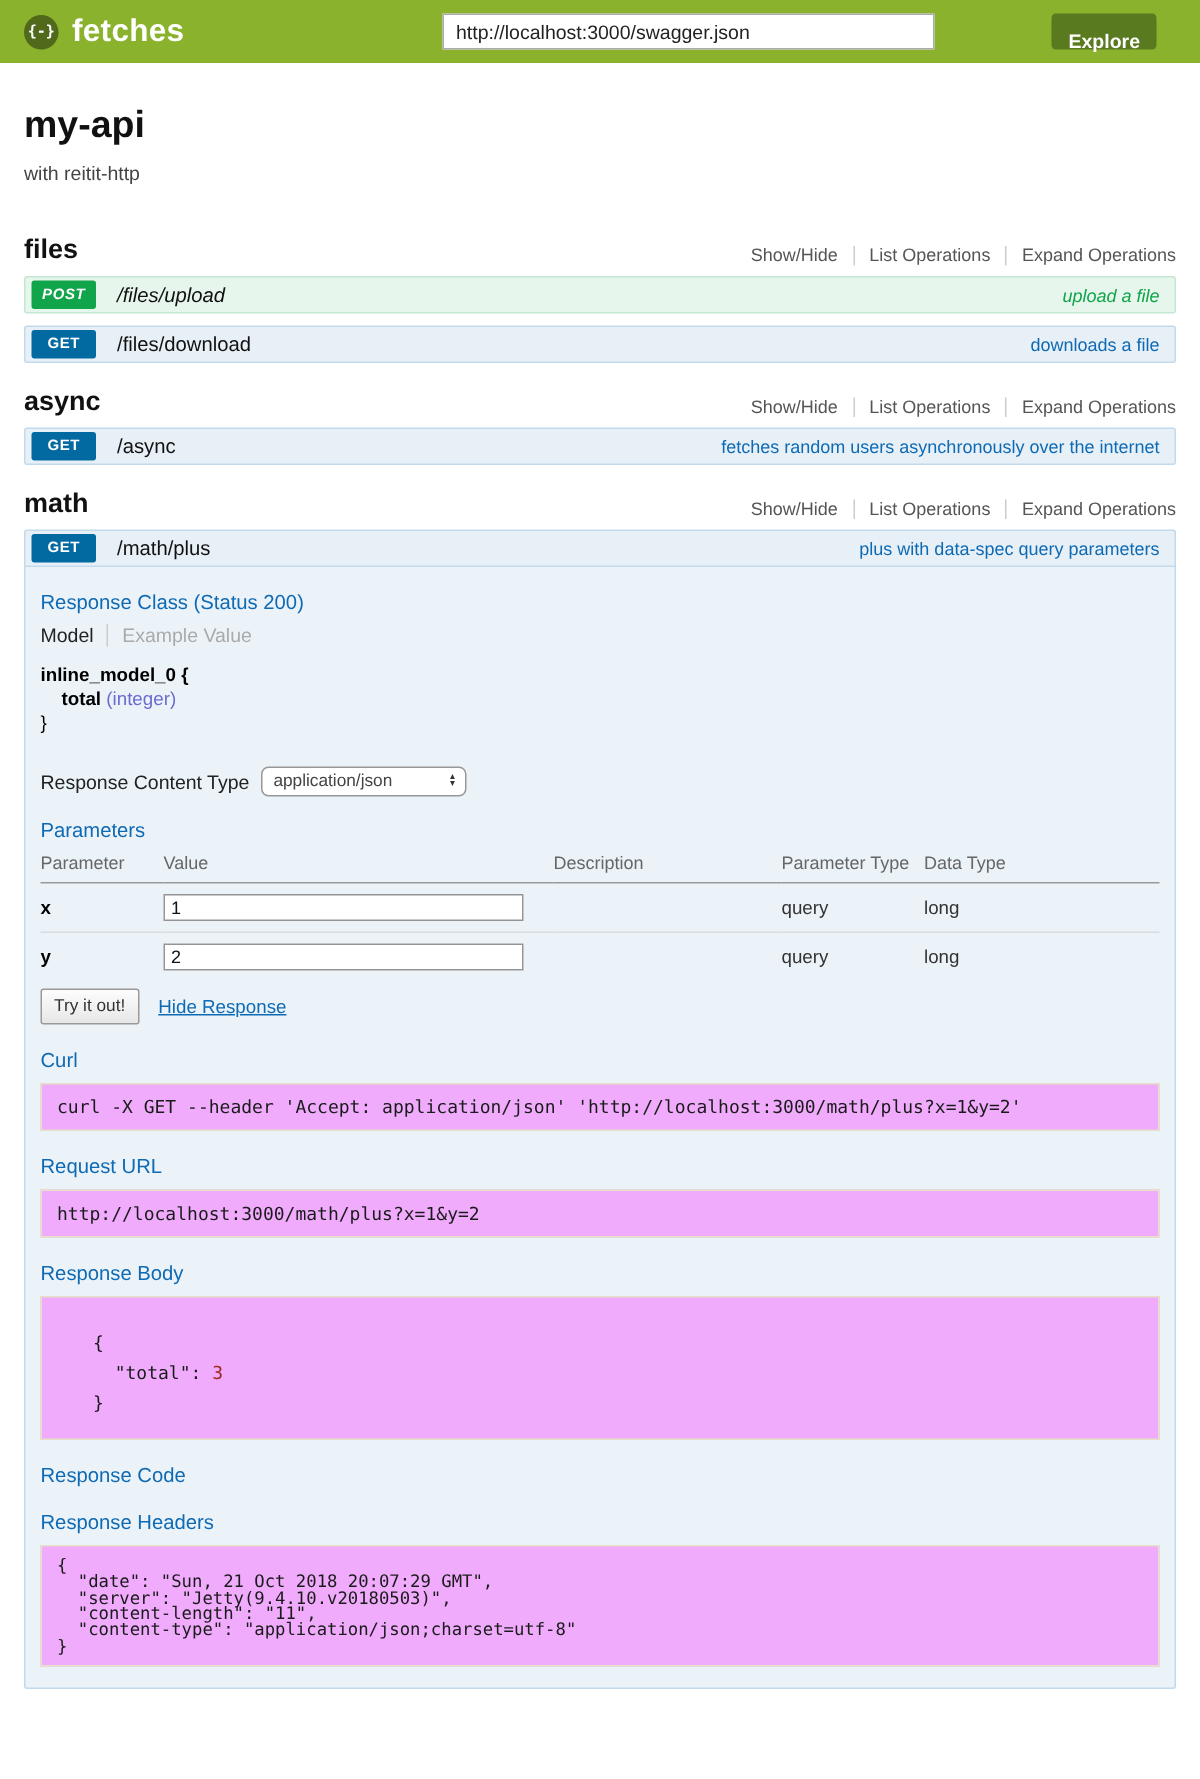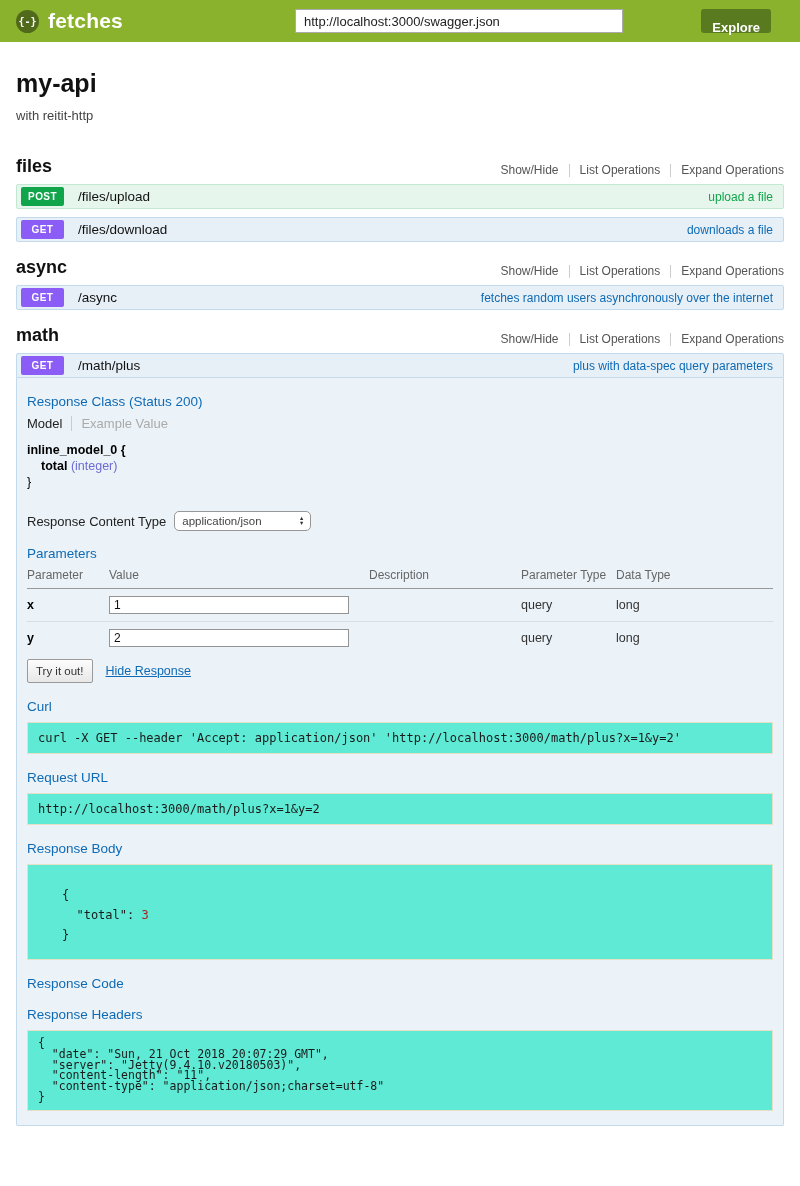--- a/index.html
+++ b/index.html
@@ -25,23 +25,23 @@
   .section-title { font-size:18px; font-weight:bold; color:#111; margin:0; }
   .section-links { display:flex; align-items:center; font-size:12px; color:#555; }
   .section-links a { cursor:pointer; }
   .vsep { width:1px; height:13px; background:#ccc; margin:0 10px; }
 
   .op-row { display:flex; align-items:center; border:1px solid; border-radius:2px; padding:2px 4px; margin-bottom:8px; cursor:pointer; }
   .badge { color:#fff; font-size:10px; font-weight:bold; width:43px; text-align:center; padding:4px 0; border-radius:2px; letter-spacing:.4px; line-height:11px; }
   .op-path { margin-left:14px; font-size:13.5px; color:#111; }
   .op-summary { margin-left:auto; font-size:12px; padding-right:6px; }
   .op-get  { background:#e7f0f7; border-color:#c3d9ec; }
-  .op-get  .badge { background:#8b5cf6; }
+  .op-get  .badge { background:#0369a1; }
   .op-get  .op-summary { color:#0f6ab4; }
-  .op-post { background:#e7f6ec; border-color:#c3e8d1; }
+  .op-post { background:#e7f6ec; border-color:#c3e8d1;font-style:italic; }
   .op-post .badge { background:#10a54a; }
   .op-post .op-summary { color:#10a54a; }
 
   .op-expanded .op-row { margin-bottom:0; border-radius:2px 2px 0 0; }
   .op-content { background:#ebf3f9; border:1px solid #c3d9ec; border-top:none; padding:16px 10px 14px; border-radius:0 0 2px 2px; margin-bottom:21px; }
 
   .h-blue { color:#0f6ab4; font-size:13.5px; font-weight:normal; margin:0; }
   .mt { margin-top:16px; }
 
   .model-tabs { display:flex; align-items:center; margin-top:7px; font-size:13px; }
@@ -65,21 +65,21 @@
   table.params tbody tr + tr td { border-top:1px solid #d8dde2; }
   .col-name { width:82px; } .col-value { width:260px; } .col-desc { width:152px; } .col-ptype { width:95px; }
   .pname { font-weight:bold; color:#000; }
   .ptext { color:#333; }
   input.param-input { width:240px; height:18px; border:1px solid #949494; font-size:12px; padding:1px 4px; font-family:"Liberation Sans", sans-serif; color:#111; }
 
   .actions { margin-top:5px; display:flex; align-items:center; }
   .try-btn { font-size:11.5px; color:#333; background:linear-gradient(#fdfdfd,#e7e7e7); border:1px solid #9a9a9a; border-radius:2px; padding:5px 8px; cursor:pointer; font-family:"Liberation Sans", sans-serif; }
   .hide-link { color:#0f6ab4; text-decoration:underline; font-size:12.5px; margin-left:13px; cursor:pointer; }
 
-  .codebox { background:#5eead4; border:1px solid #e5e0c6; font-family:"DejaVu Sans Mono", monospace; font-size:12px; color:#1a1a1a; padding:8px 10px; margin:8px 0 0; white-space:pre; overflow:hidden; line-height:14px; }
+  .codebox { background:#f0abfc; border:1px solid #e5e0c6; font-family:"DejaVu Sans Mono", monospace; font-size:12px; color:#1a1a1a; padding:8px 10px; margin:8px 0 0; white-space:pre; overflow:hidden; line-height:14px; }
   .body-box { padding:20px 14px 14px 34px; line-height:20px; }
   .num-red { color:#a02822; }
   .headers-box { font-size:11.5px; line-height:10.8px; padding:7px 10px; }
 </style>
 </head>
 <body>
 
 <header class="topbar">
   <div class="brand">
     <span class="logo">

